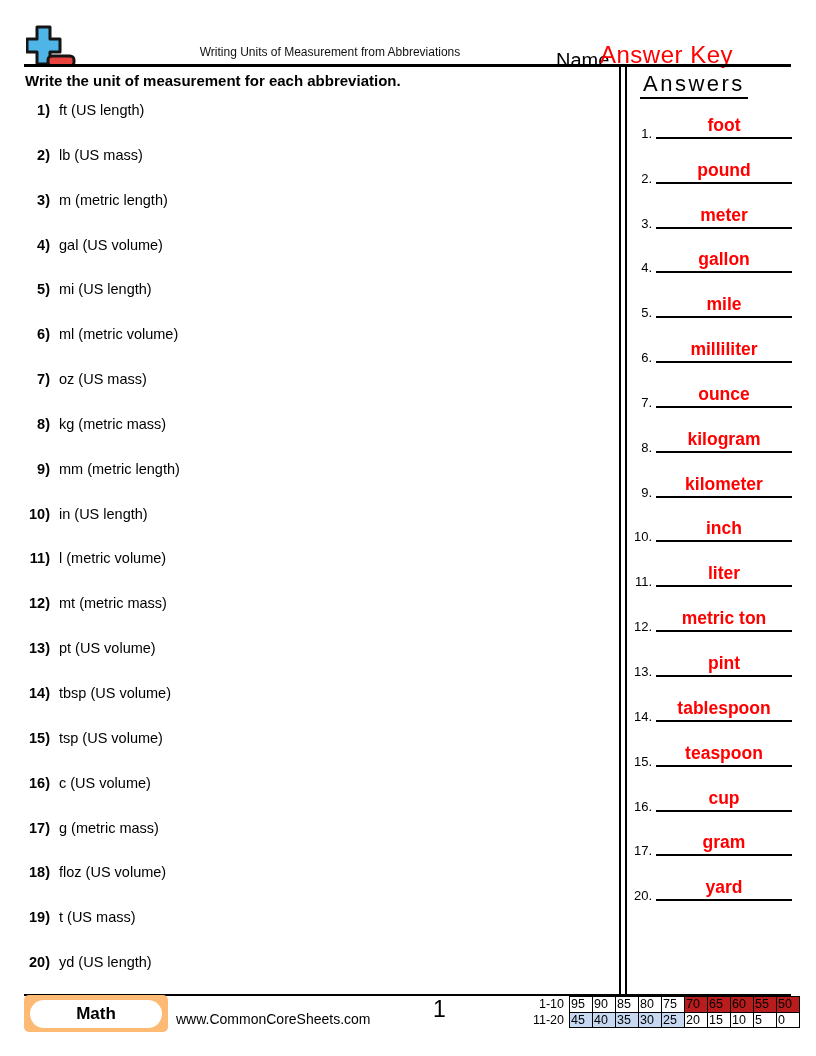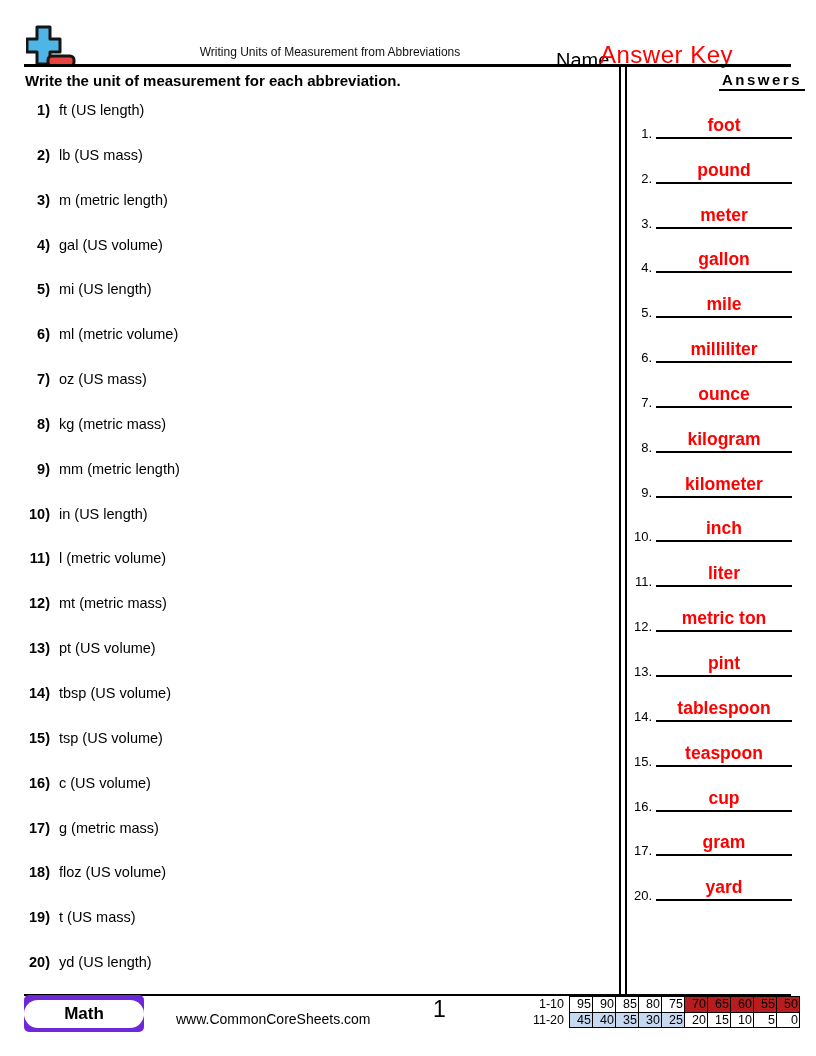--- a/index.html
+++ b/index.html
@@ -19,42 +19,42 @@
   
   .vsep{position:absolute;left:619px;top:67px;height:928px;width:4px;
         border-left:2px solid #000;border-right:2px solid #000;}
 
   
   .questions{position:absolute;left:18px;top:102px;width:430px;}
   .question{height:44.85px;display:flex;align-items:flex-start;font-size:14.5px;line-height:17px;}
   .qnum{width:32px;text-align:right;font-weight:bold;margin-right:9px;flex:none;}
 
   
-  .answers-title{position:absolute;left:640px;top:71px;width:165px;text-align:right;
-                 font-size:15px;font-weight:bold;}
+  .answers-title{position:absolute;left:640px;top:71px;width:165px;text-align:left;
+                 font-size:22px;font-weight:normal;}
   .answers-title span{border-bottom:2.5px solid #000;padding:0 3px 1px;letter-spacing:2.5px;}
   .answers{position:absolute;left:628px;top:100px;width:172px;}
   .answer{position:relative;height:44.85px;}
   .ans-num{position:absolute;left:0;bottom:4px;width:24px;text-align:right;font-size:13px;}
   .ans-line{position:absolute;left:28px;right:8px;bottom:6px;border-bottom:2px solid #000;}
   .ans-text{position:absolute;left:24px;right:4px;bottom:9px;text-align:center;
             font-size:17.5px;font-weight:bold;color:#ff0000;}
 
   
   .footer-line{position:absolute;left:24px;top:994px;width:767px;height:2px;background:#000;}
-  .badge{position:absolute;left:24px;top:995px;width:120px;height:37px;background:#6d28d9;
+  .badge{position:absolute;left:24px;top:995px;width:144px;height:37px;background:#fdba74;
          border-radius:5px;display:flex;align-items:center;justify-content:center;}
   .badge-pill{width:132px;height:28px;background:#fff;border-radius:14px;text-align:center;
               line-height:28px;font-size:17px;font-weight:bold;}
   .website{position:absolute;left:176px;top:1011px;font-size:14px;}
   .page-num{position:absolute;left:433px;top:996px;font-size:23px;}
   .score{position:absolute;left:518px;top:996px;}
   table.score-table{border-collapse:collapse;}
   .score-label{font-size:12.5px;text-align:right;padding:0 5px 0 0;border:none;min-width:46px;}
-  .score-cell{border:1.6px solid #000;width:20px;height:14.5px;text-align:right;
+  .score-cell{border:1.6px solid #000;width:20px;height:14.5px;text-align:left;
               font-size:12.5px;padding:0 1px;}
   tr.r1 .score-cell:nth-child(n+7){background:#b91c1c;}
   tr.r2 .score-cell:nth-child(-n+6){background:#c7d9f1;}
 </style>
 </head>
 <body>
 
 <div class="page">
 
   <svg class="logo" width="52" height="42" viewBox="0 0 52 42">

